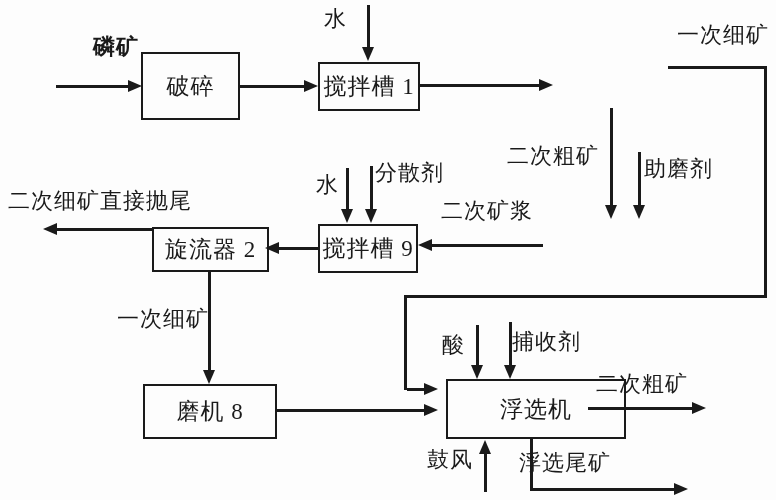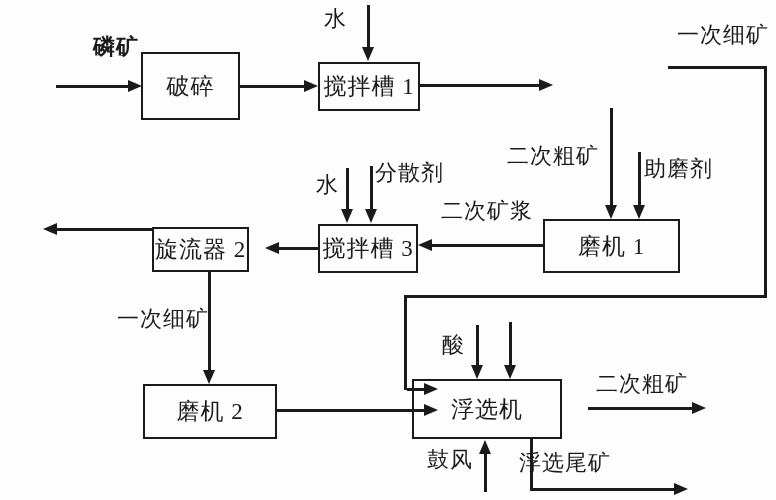--- a/index.html
+++ b/index.html
@@ -29,33 +29,30 @@
 <body>
 
 <div id="canvas">
 
   <div class="box" style="left:141px;top:52px;width:99px;height:68px">
       <span>破碎</span>
     </div>
   <div class="box" style="left:318px;top:62px;width:102px;height:49px">
       <span>搅拌槽 1</span>
     </div>
-  <div class="box" style="left:543px;top:219px;width:137px;height:54px">
-      <span>磨机 1</span>
-    </div>
-  <div class="box" style="left:152px;top:227px;width:97px;height:45px">
+  <div class="box" style="left:152px;top:227px;width:117px;height:45px">
       <span>旋流器 2</span>
     </div>
   <div class="box" style="left:318px;top:224px;width:100px;height:49px">
-      <span>搅拌槽 3</span>
+      <span>搅拌槽 9</span>
     </div>
   <div class="box" style="left:143px;top:384px;width:134px;height:55px">
-      <span>磨机 2</span>
+      <span>磨机 8</span>
     </div>
-  <div class="box" style="left:412px;top:379px;width:150px;height:60px">
+  <div class="box" style="left:446px;top:379px;width:180px;height:60px">
       <span>浮选机</span>
     </div>
 
   <div class="ln h" style="left:56px;top:85px;width:74px"></div>
   <div class="ah ar" style="left:128px;top:80px"></div>
 
   <div class="ln h" style="left:240px;top:85px;width:66px"></div>
   <div class="ah ar" style="left:304px;top:80px"></div>
 
   <div class="ln v" style="left:367px;top:5px;height:44px"></div>
@@ -115,19 +112,21 @@
   <div class="ah ar" style="left:424px;top:383px"></div>
 
   <div class="lbl bold" style="left:57px;top:35px">磷矿</div>
   <div class="lbl" style="left:324px;top:7px">水</div>
   <div class="lbl" style="left:677px;top:23px">一次细矿</div>
   <div class="lbl" style="left:507px;top:144px">二次粗矿</div>
   <div class="lbl" style="left:644px;top:157px">助磨剂</div>
   <div class="lbl" style="left:441px;top:199px">二次矿浆</div>
   <div class="lbl" style="left:316px;top:173px">水</div>
   <div class="lbl" style="left:375px;top:161px">分散剂</div>
+  <div class="lbl" style="left:8px;top:189px">二次细矿直接抛尾</div>
   <div class="lbl" style="left:117px;top:307px">一次细矿</div>
   <div class="lbl" style="left:442px;top:333px">酸</div>
+  <div class="lbl" style="left:512px;top:330px">捕收剂</div>
   <div class="lbl" style="left:596px;top:372px">二次粗矿</div>
   <div class="lbl" style="left:427px;top:448px">鼓风</div>
   <div class="lbl" style="left:519px;top:451px">浮选尾矿</div>
 
 </div>
 
 </body></html>

